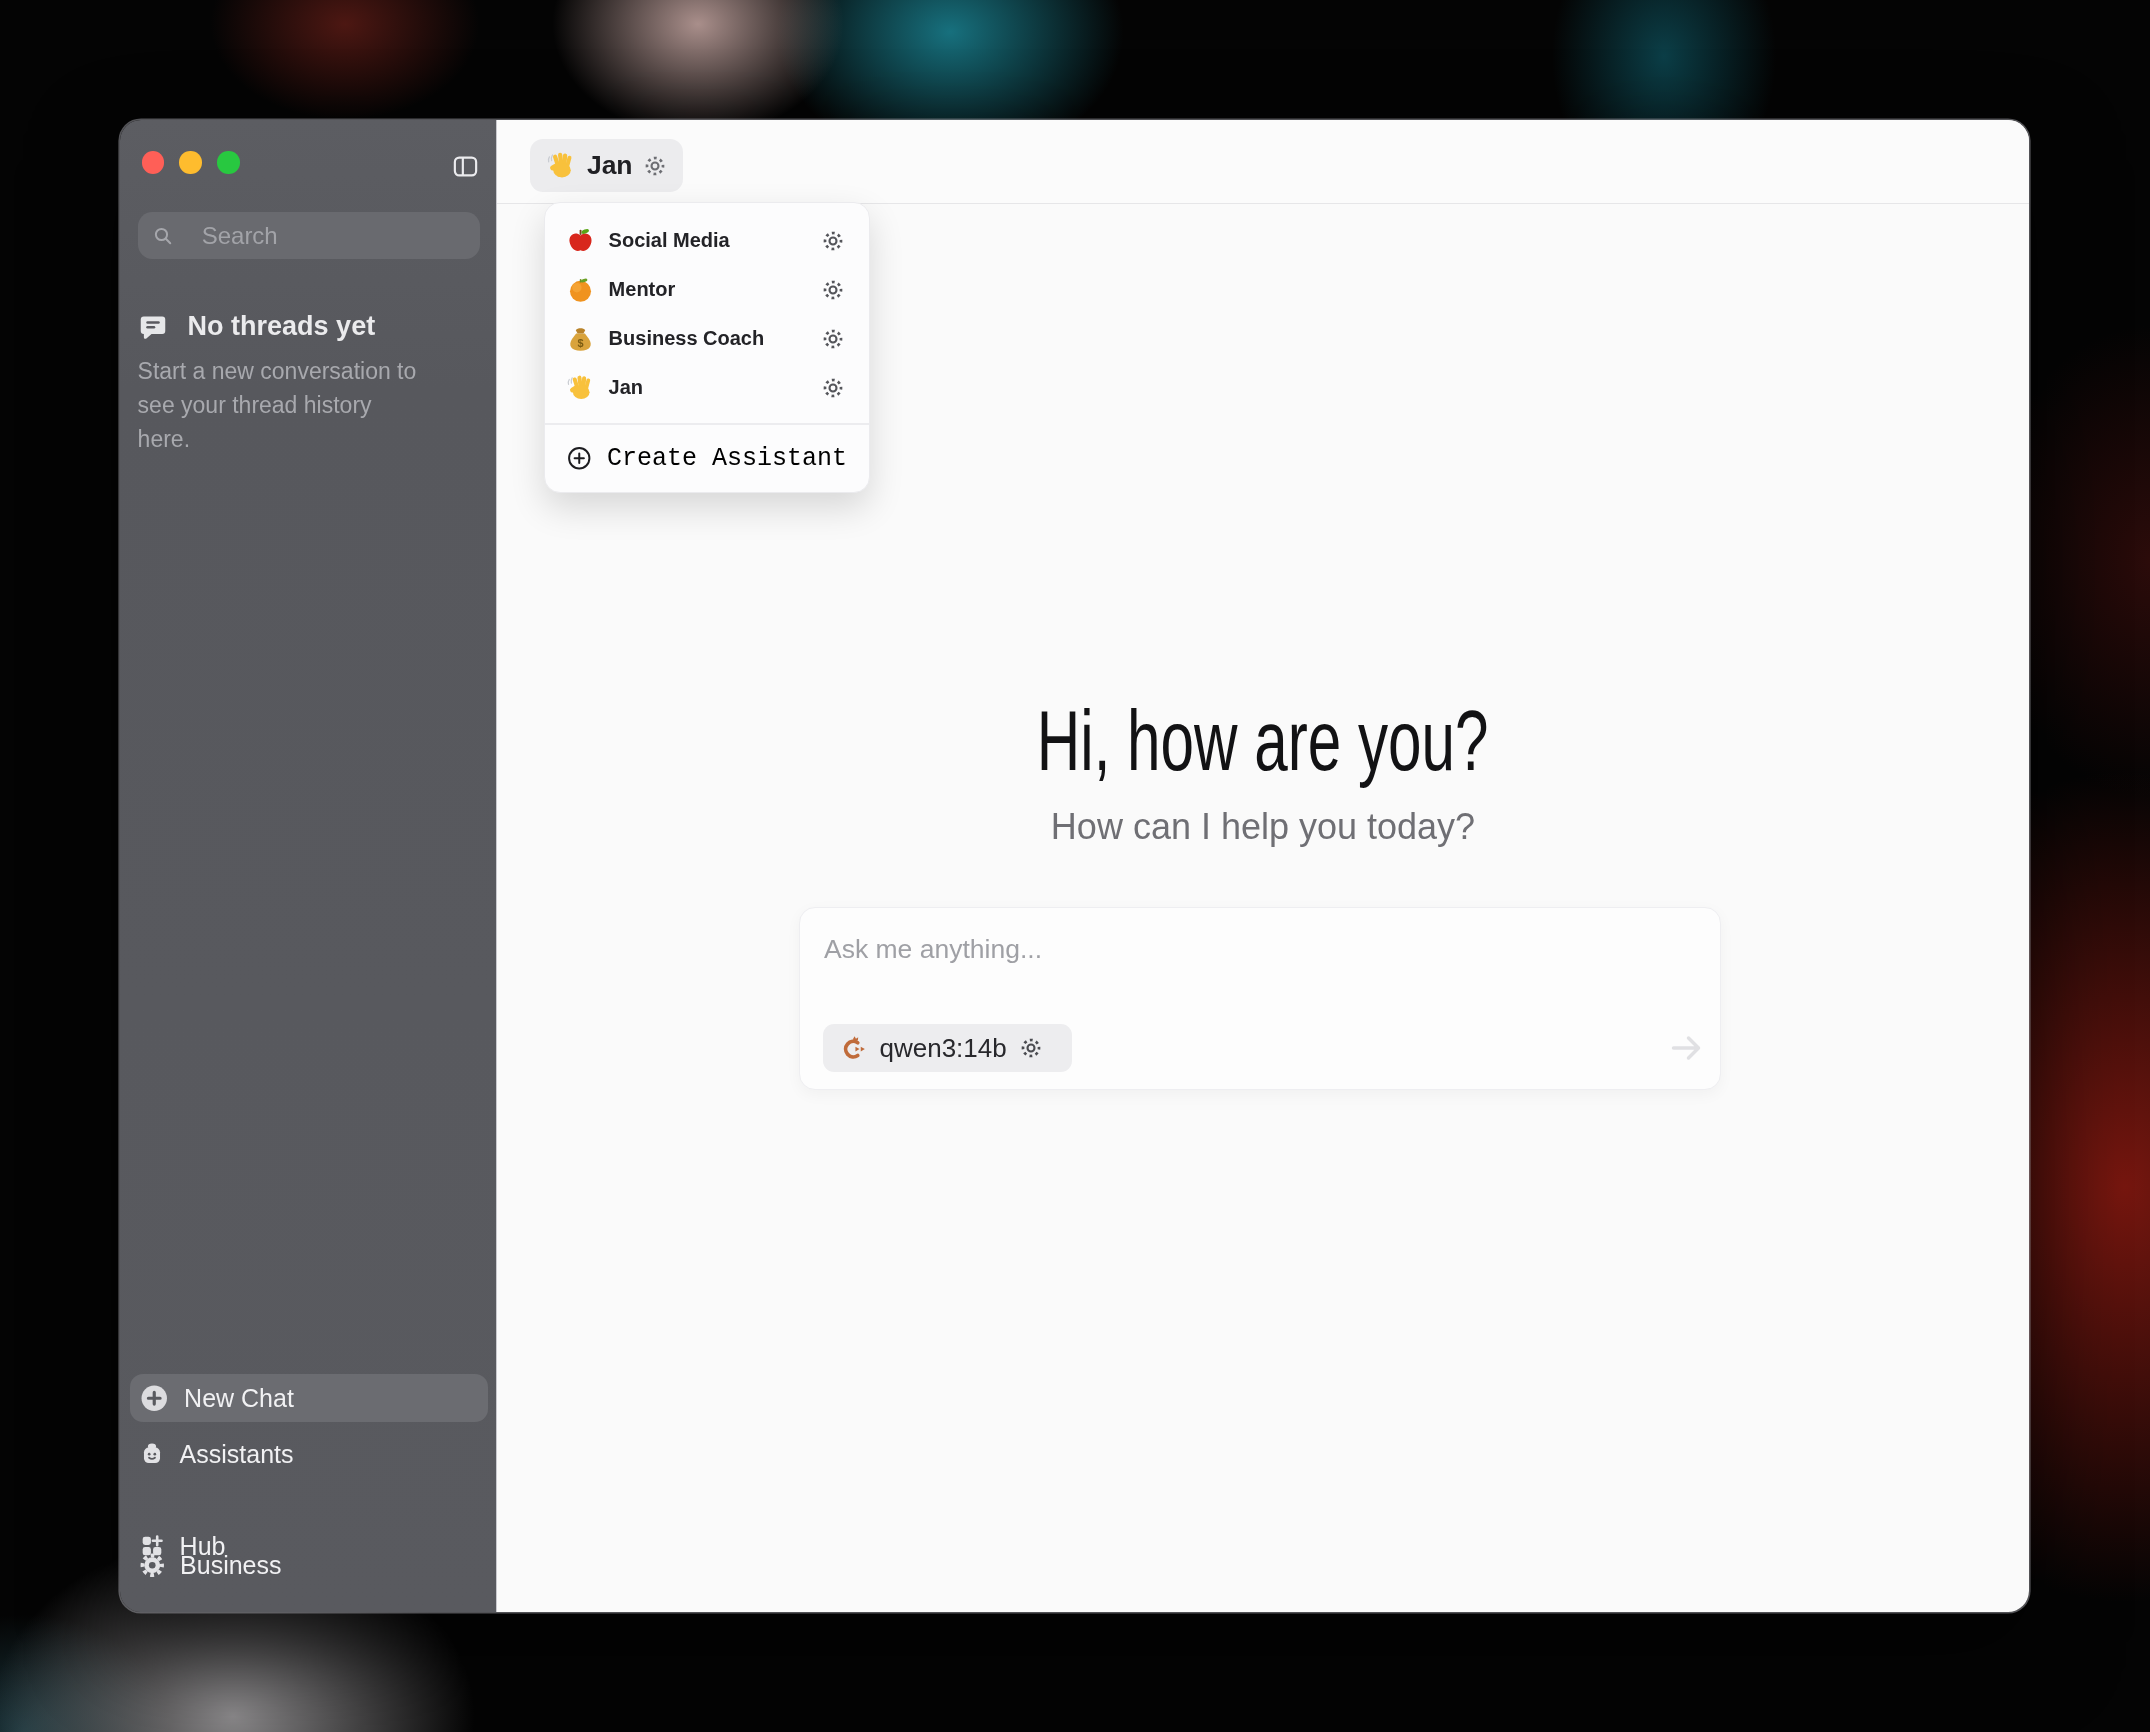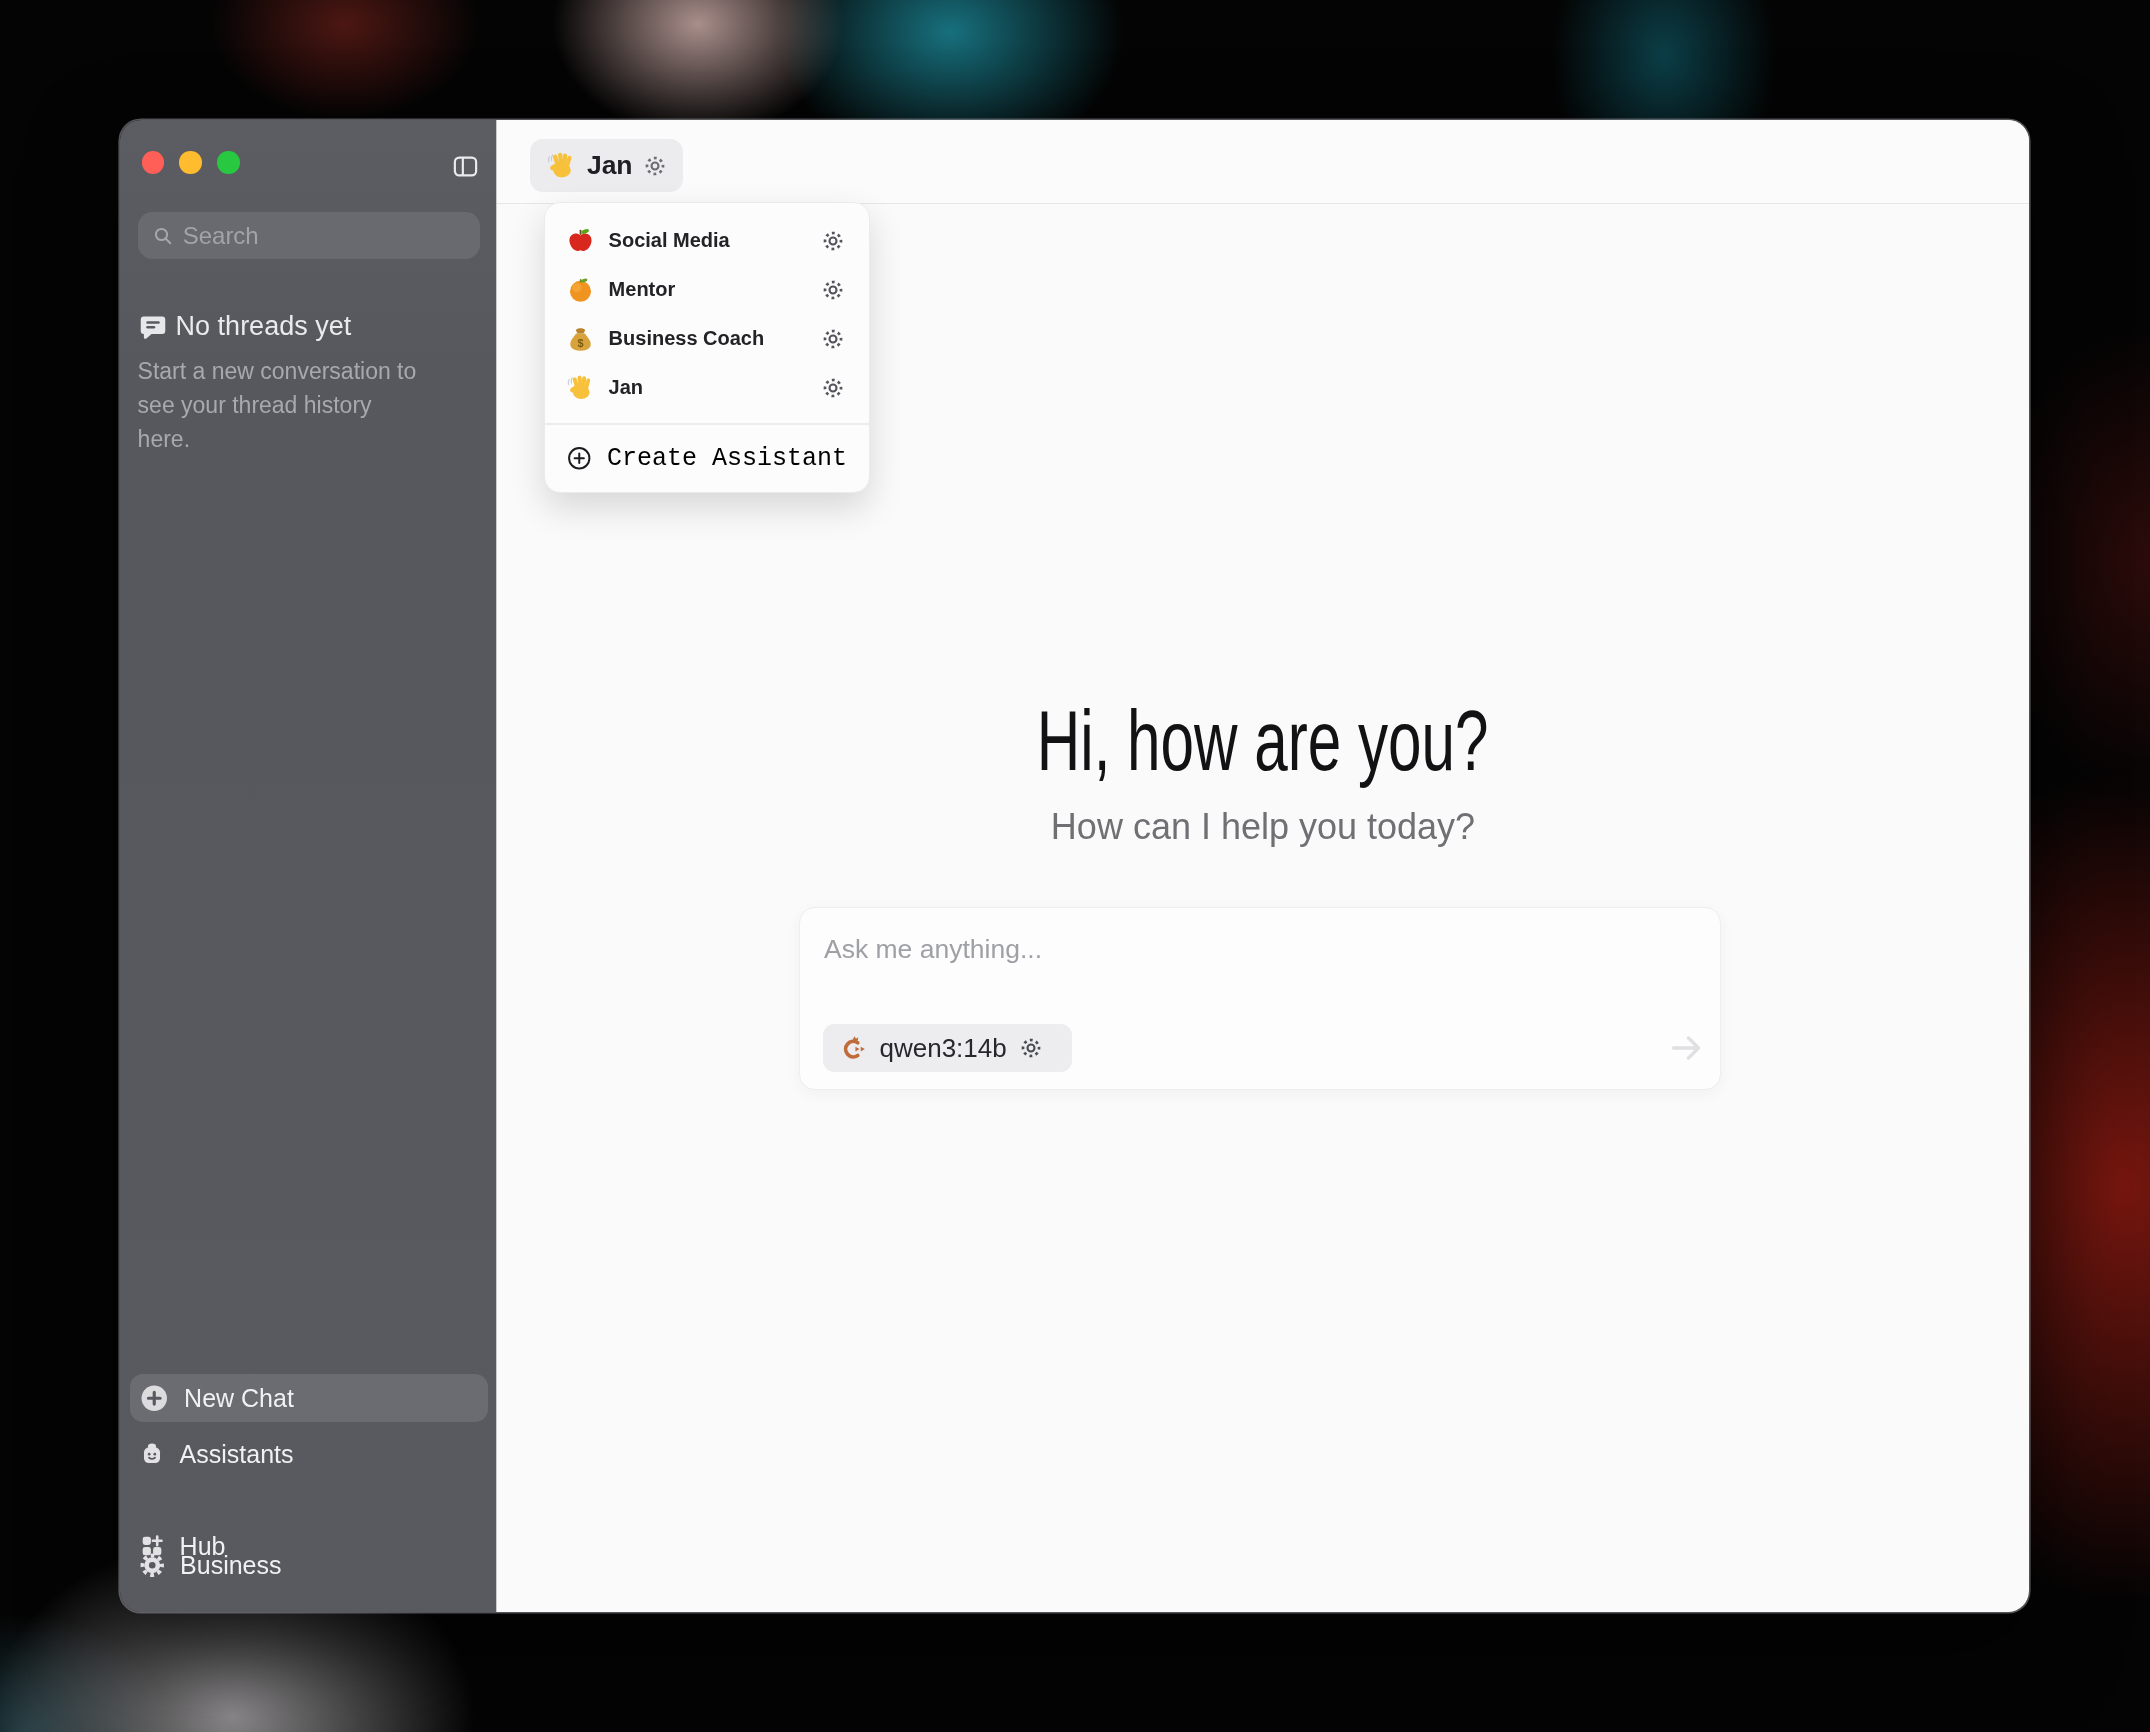--- a/index.html
+++ b/index.html
@@ -23,25 +23,25 @@
     background:linear-gradient(180deg,#5c5d62 0%,#57585d 18%,#595a5f 100%);
     border-right:1.6px solid #c9c9ce;}
   .traffic{position:absolute;top:31px;left:21.7px;display:flex;gap:15.2px;}
   .tl{width:22.5px;height:22.5px;border-radius:50%;}
   .tl.red{background:#ff5f57;}
   .tl.yellow{background:#febc2e;}
   .tl.green{background:#28c840;}
   .panel-toggle{position:absolute;left:331px;top:32px;width:29px;height:27px;background:none;border:none;
     color:#ebebee;padding:0;cursor:pointer;}
   .search{position:absolute;left:17.6px;top:92px;width:342px;height:47px;border-radius:14.4px;
-    background:#696a6f;display:flex;align-items:center;padding:0 14.4px;gap:7px;color:#a6a7ac;}
+    background:#696a6f;display:flex;align-items:center;padding:0 14.4px;gap:26px;color:#a6a7ac;}
   .search input{flex:1;background:none;border:none;outline:none;font-size:24px;color:#e8e8ea;min-width:0;}
   .search input::placeholder{color:#a2a3a8;}
-  .empty-title{position:absolute;left:17.6px;top:191px;display:flex;align-items:center;gap:8px;
-    color:#ebebed;font-size:27px;font-weight:400;}
+  .empty-title{position:absolute;left:17.6px;top:191px;display:flex;align-items:center;gap:20px;
+    color:#ebebed;font-size:27px;font-weight:700;}
   .empty-title .bubble{width:30px;height:27px;color:#e6e7e9;flex:0 0 auto;}
   .empty-body{position:absolute;left:17.6px;top:234px;width:281px;font-size:23px;line-height:34px;
     color:#a8a9ae;margin:0;}
   .nav{position:absolute;left:9.6px;bottom:0;top:0;width:358px;}
   .nav-row{position:absolute;left:0;width:358px;height:48px;border-radius:13px;display:flex;
     align-items:center;gap:14.4px;padding:0 9.6px;color:#f1f1f3;font-size:25px;font-weight:500;cursor:pointer;}
   .nav-row.active{background:#6b6c71;}
   .nav-ic{width:30.5px;height:30.5px;color:#e2e2e5;flex:0 0 auto;display:flex;align-items:center;justify-content:center;}
   .nav-ic svg{width:100%;height:100%;}
   

